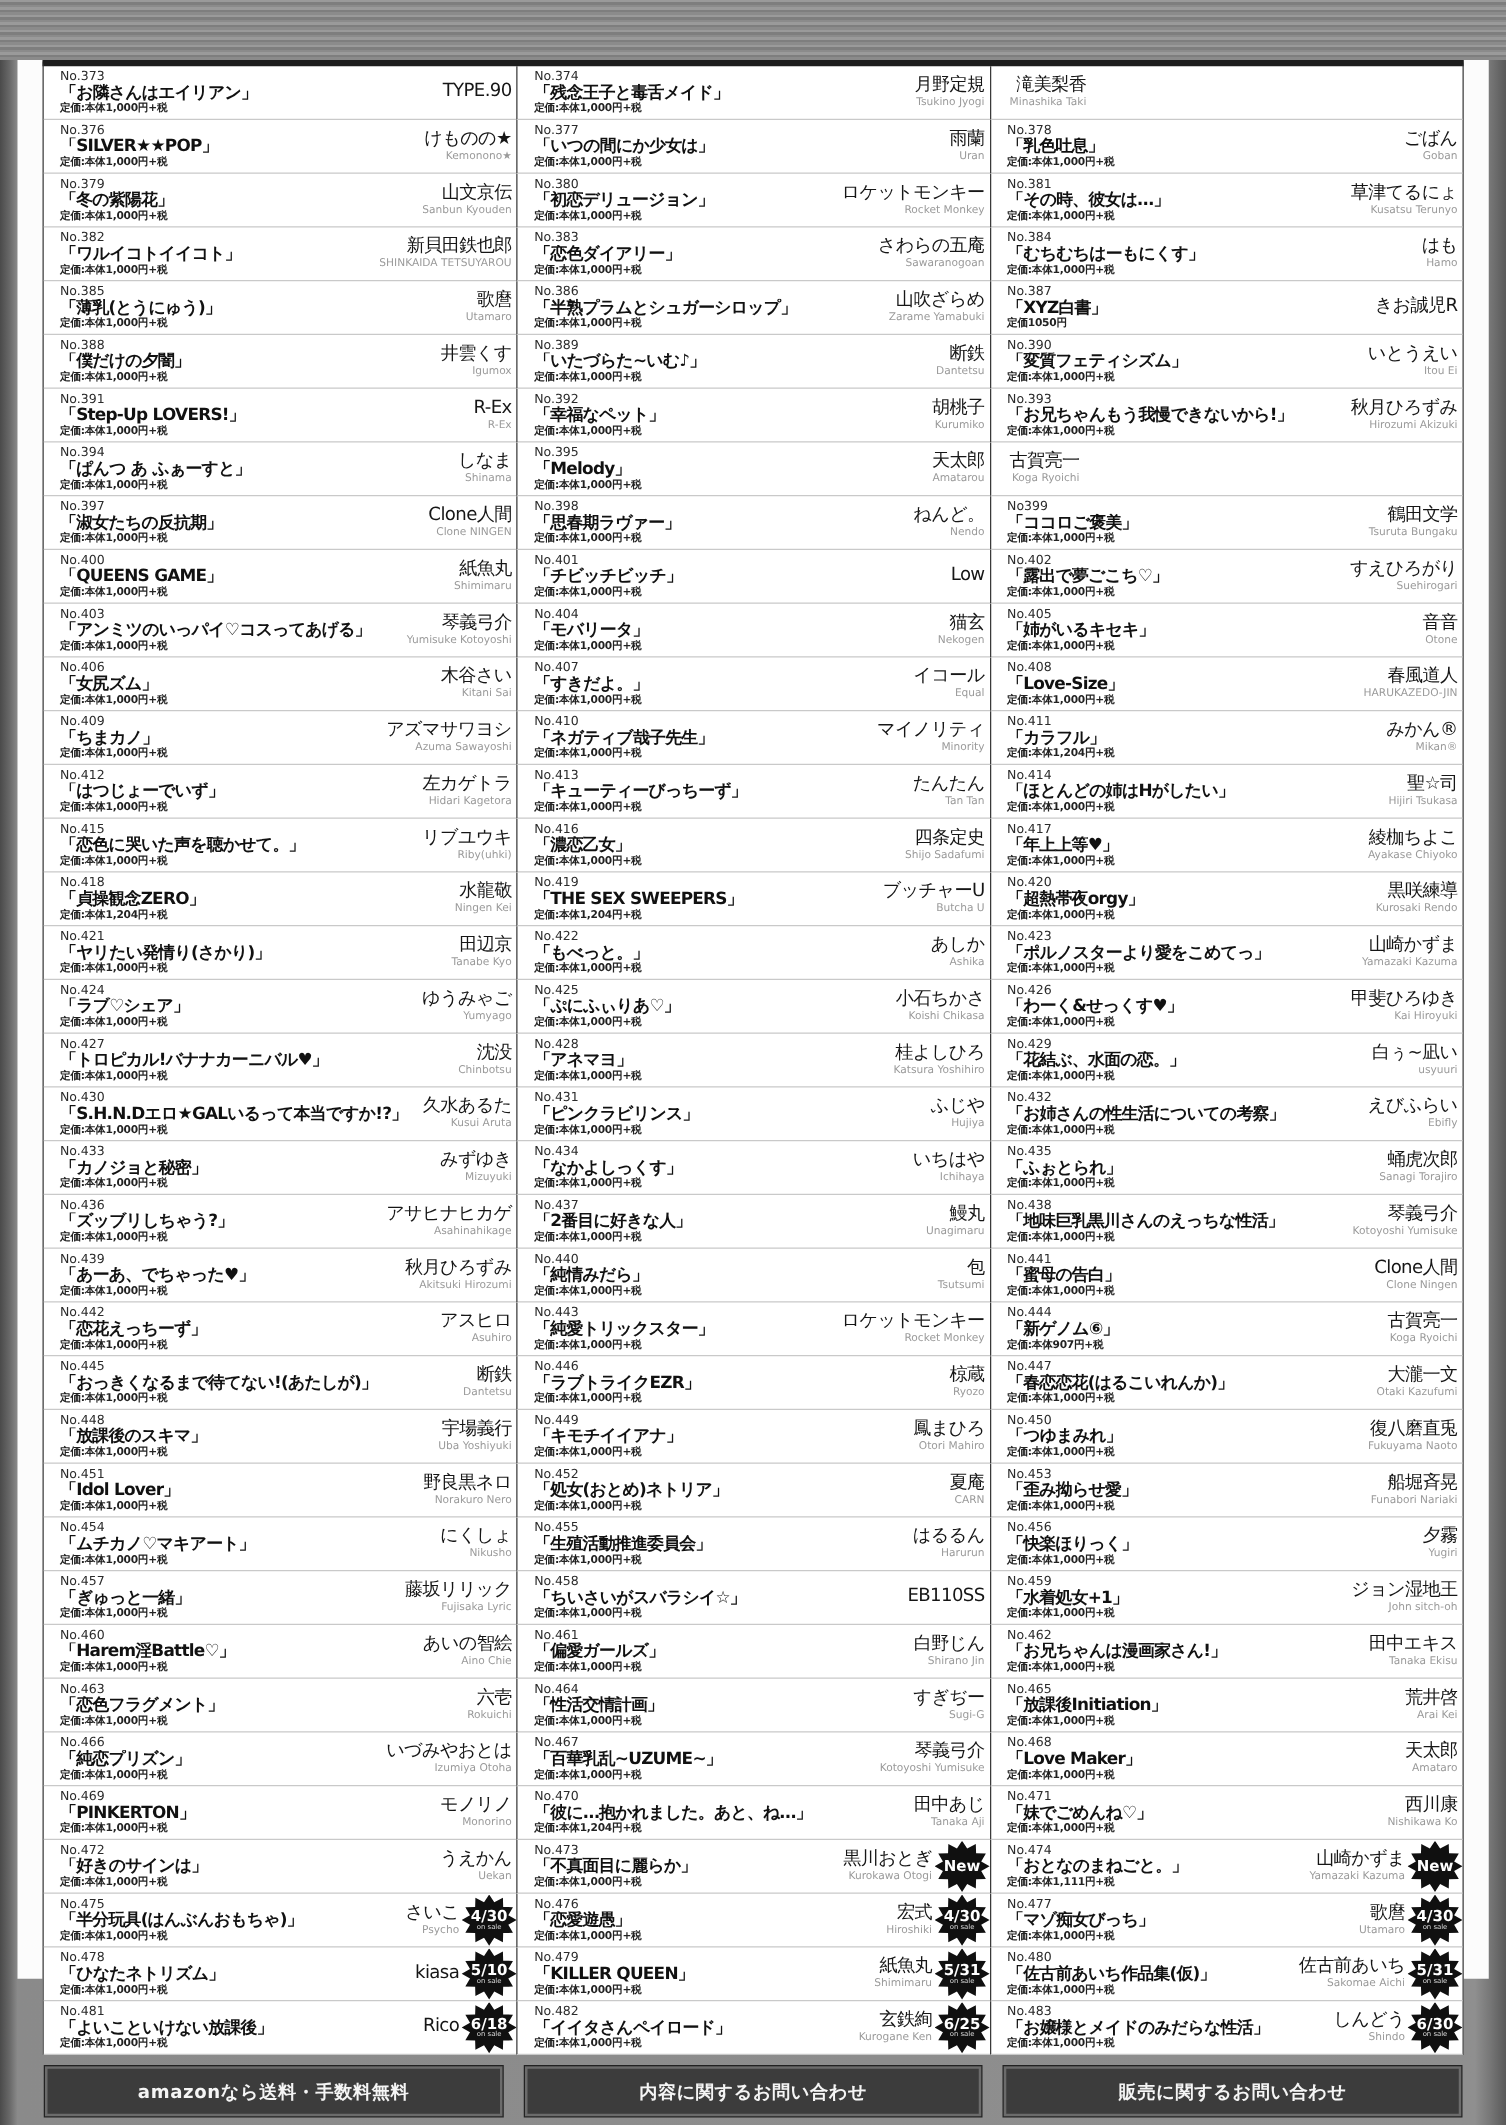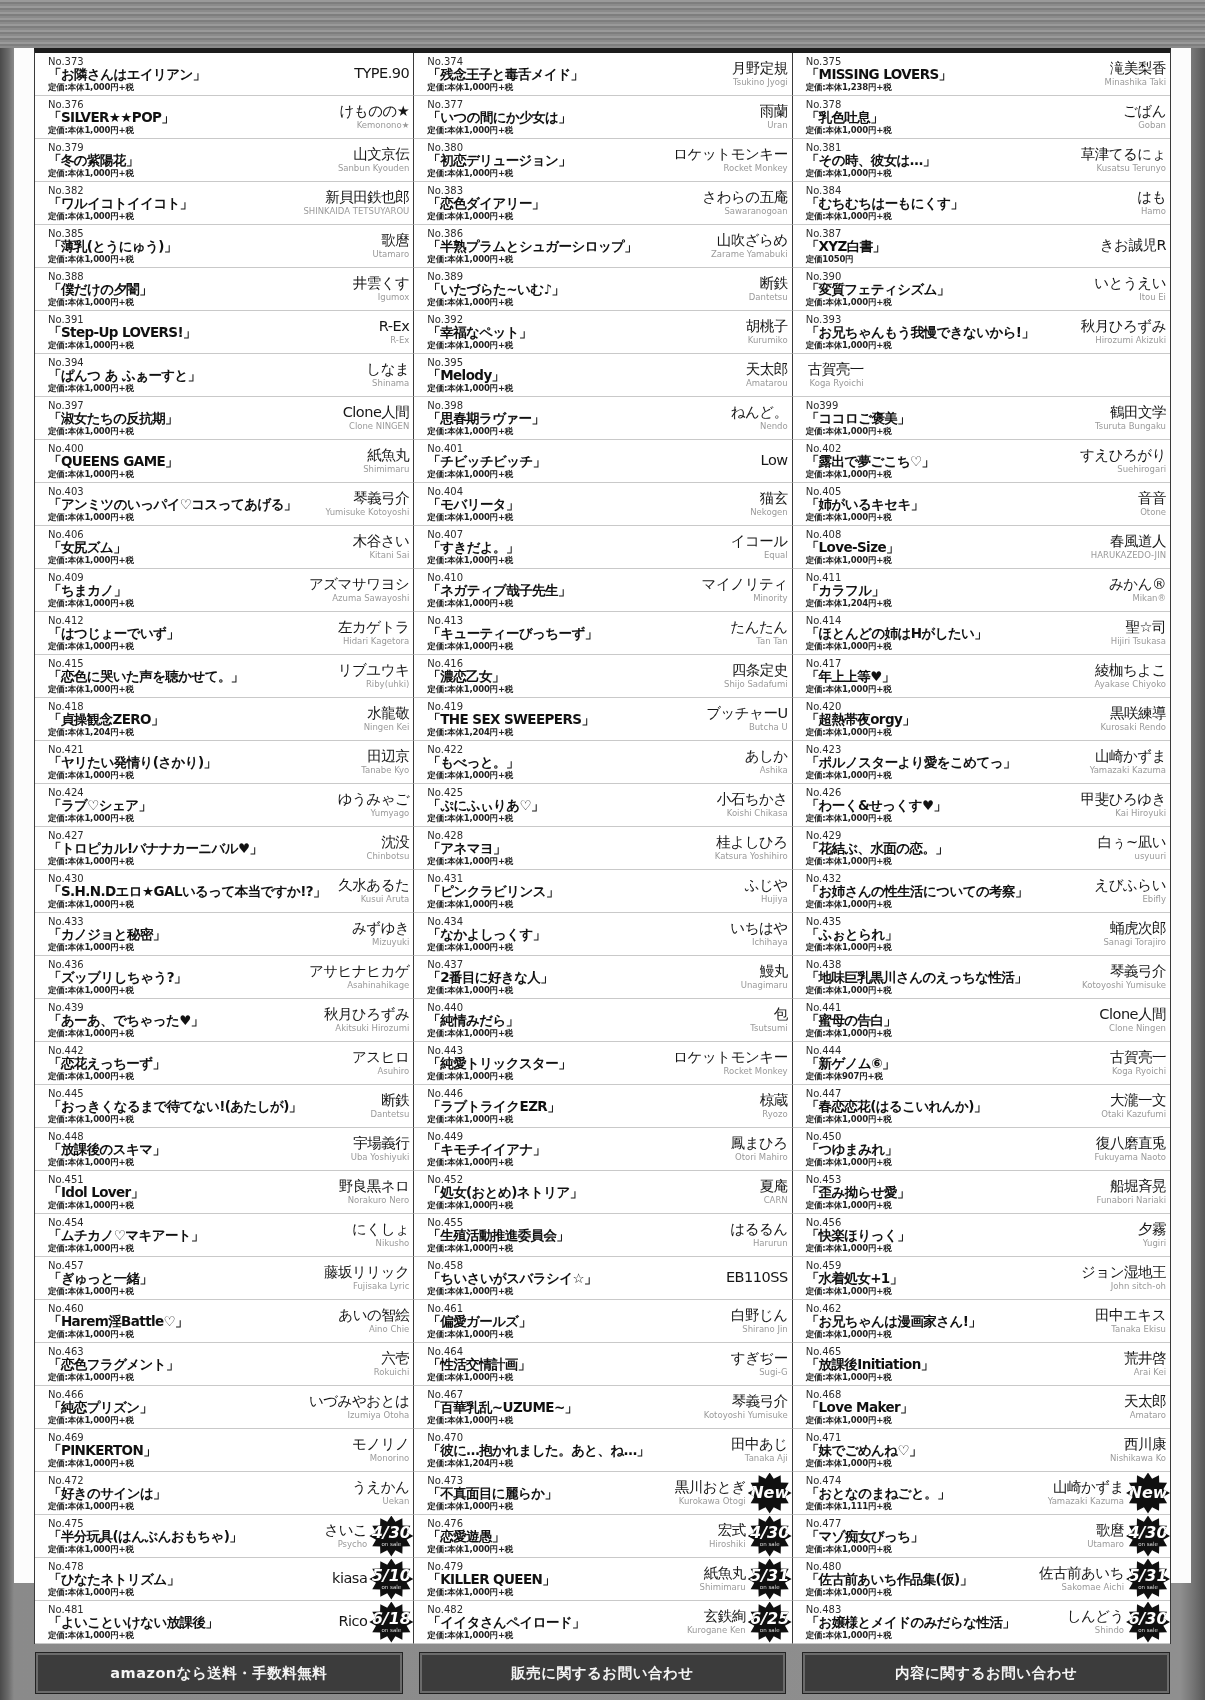--- a/index.html
+++ b/index.html
@@ -38,21 +38,21 @@
   .price{ font-size:8.5px; font-weight:600; color:#222; line-height:1.2; letter-spacing:-0.2px; }
   .awrap{ flex:0 0 auto; text-align:right; max-width:46%; margin-left:2px; }
   .author{ font-size:14.5px; color:#161616; line-height:1.1; letter-spacing:-0.5px; white-space:nowrap; }
   .romaji{ font-size:8.5px; color:#9a9a9a; line-height:1.2; letter-spacing:0; white-space:nowrap; }
   .badge{
     flex:0 0 auto; width:44px; height:41px; margin-left:2px; margin-right:-4px;
     background:#101010; color:#fff; display:flex; flex-direction:column;
     align-items:center; justify-content:center; z-index:2;
     clip-path:polygon(100% 50%,84.8% 59.3%,93.3% 75%,75.5% 75.5%,75% 93.3%,59.3% 84.8%,50% 100%,40.7% 84.8%,25% 93.3%,24.5% 75.5%,6.7% 75%,15.2% 59.3%,0% 50%,15.2% 40.7%,6.7% 25%,24.5% 24.5%,25% 6.7%,40.7% 15.2%,50% 0%,59.3% 15.2%,75% 6.7%,75.5% 24.5%,93.3% 25%,84.8% 40.7%);
   }
-  .badge .d{ font-size:16px; font-weight:700; line-height:1; font-style:italic; }
+  .badge .d{ font-size:12px; font-weight:700; line-height:1; }
   .badge .s{ font-size:5.5px; line-height:1.1; color:#ddd; }
   .footer{ display:flex; gap:18px; margin:9px 22px 0; }
   .fbox{
     flex:1 1 0; height:40px; background:#3c3c3c; border:2px solid #6b6b6b;
     outline:1px solid #222; color:#f5f5f5; font-size:14.5px; font-weight:600;
     display:flex; align-items:center; justify-content:center; letter-spacing:0.5px;
   }
 </style>
 </head>
 <body>
@@ -76,25 +76,20 @@
           <div class="no">No.374</div>
           <div class="title">「残念王子と毒舌メイド」</div>
           <div class="price">定価:本体1,000円+税</div>
         </div>
         <div class="awrap">
           <div class="author">月野定規</div>
           <div class="romaji">Tsukino Jyogi</div>
         </div>
       </div>
       <div class="cell c3">
-        <div class="info">
-          <div class="no">No.375</div>
-          <div class="title">「MISSING LOVERS」</div>
-          <div class="price">定価:本体1,238円+税</div>
-        </div>
         <div class="awrap">
           <div class="author">滝美梨香</div>
           <div class="romaji">Minashika Taki</div>
         </div>
       </div>
       <div class="cell c1">
         <div class="info">
           <div class="no">No.376</div>
           <div class="title">「SILVER★★POP」</div>
           <div class="price">定価:本体1,000円+税</div>
@@ -1309,16 +1304,16 @@
           <div class="romaji">Shindo</div>
         </div>
         <div class="badge">
           <div class="d">6/30</div>
           <div class="s">on sale</div>
         </div>
       </div>
     </div>
   <div class="footer">
     <div class="fbox">amazonなら送料・手数料無料</div>
+    <div class="fbox">内容に関するお問い合わせ</div>
     <div class="fbox">販売に関するお問い合わせ</div>
-    <div class="fbox">内容に関するお問い合わせ</div>
   </div>
 </div>
 
 </body></html>

